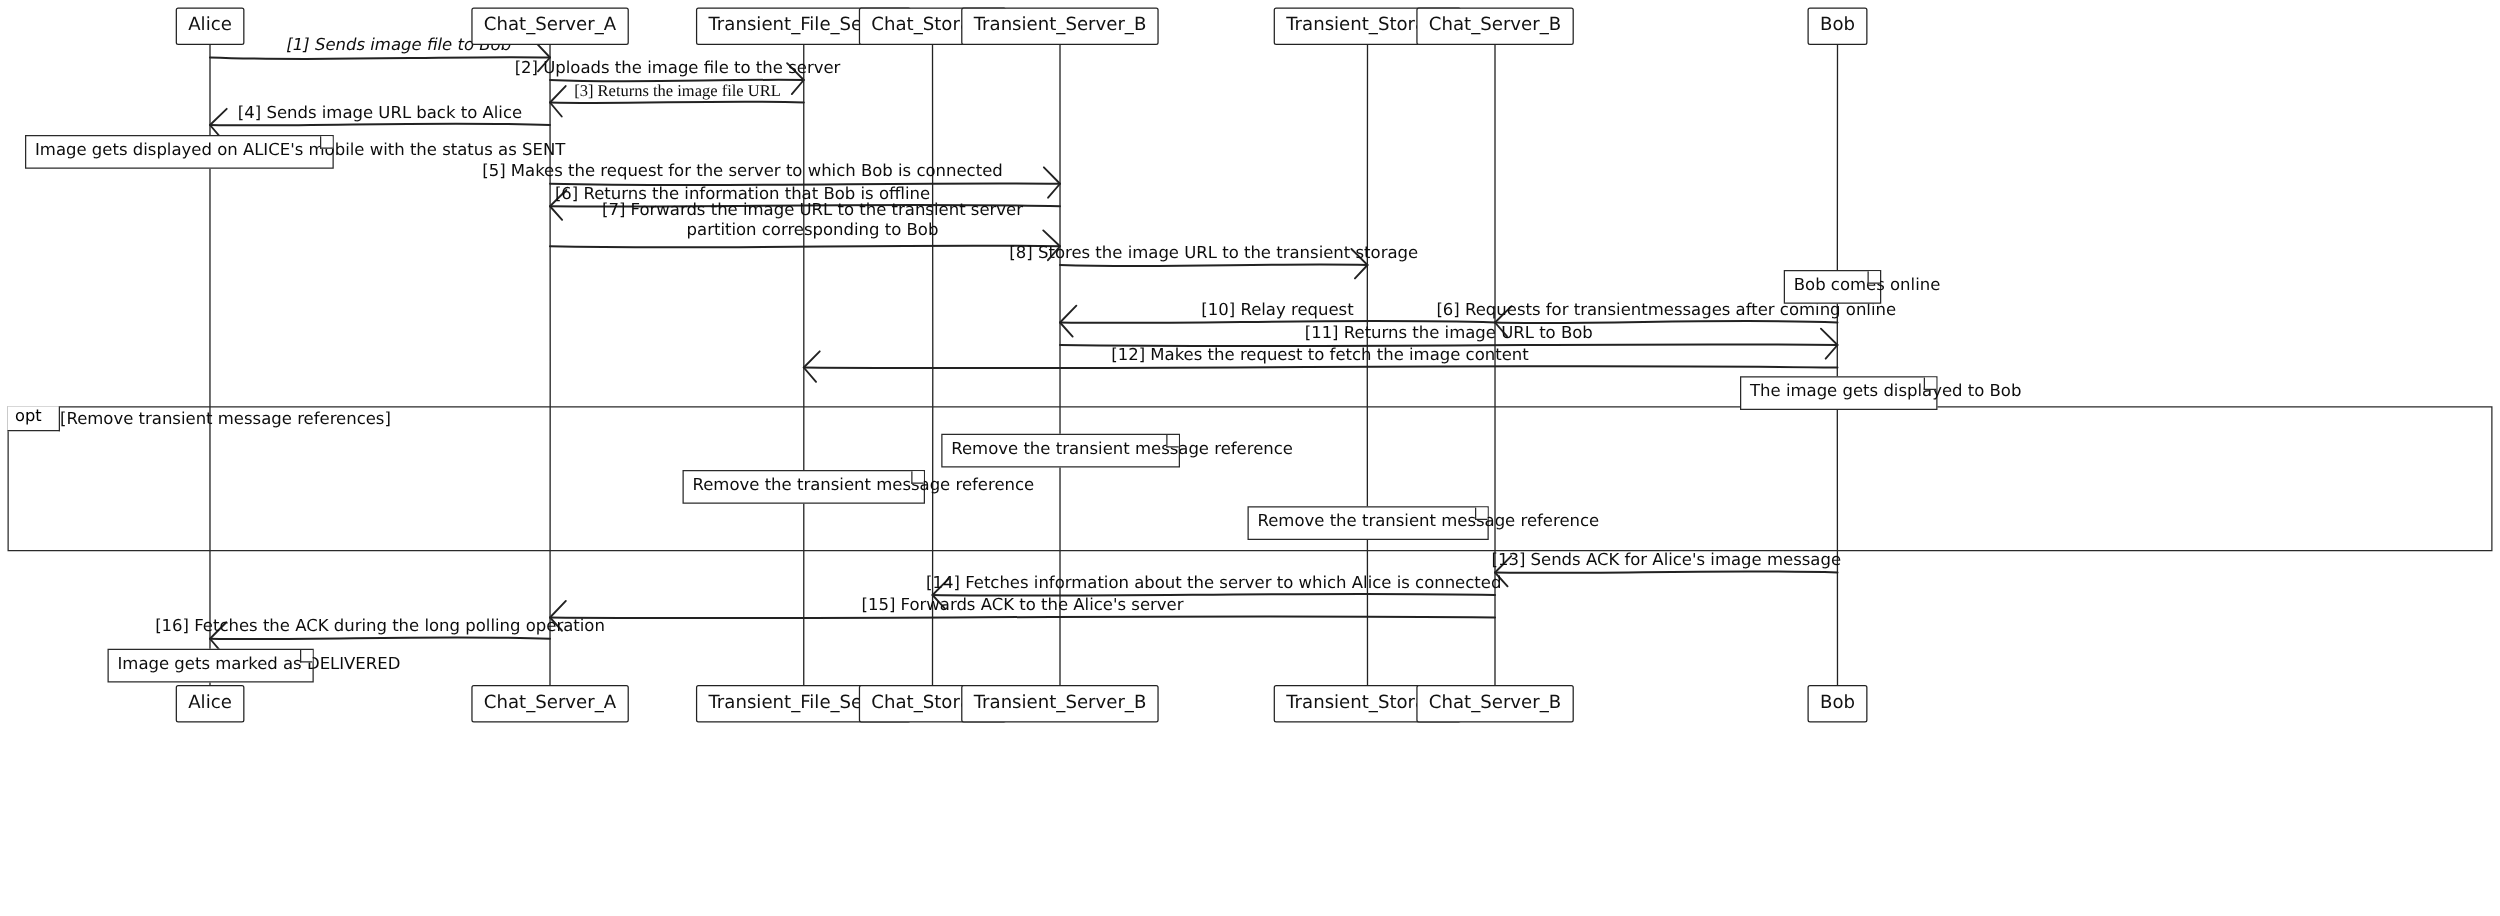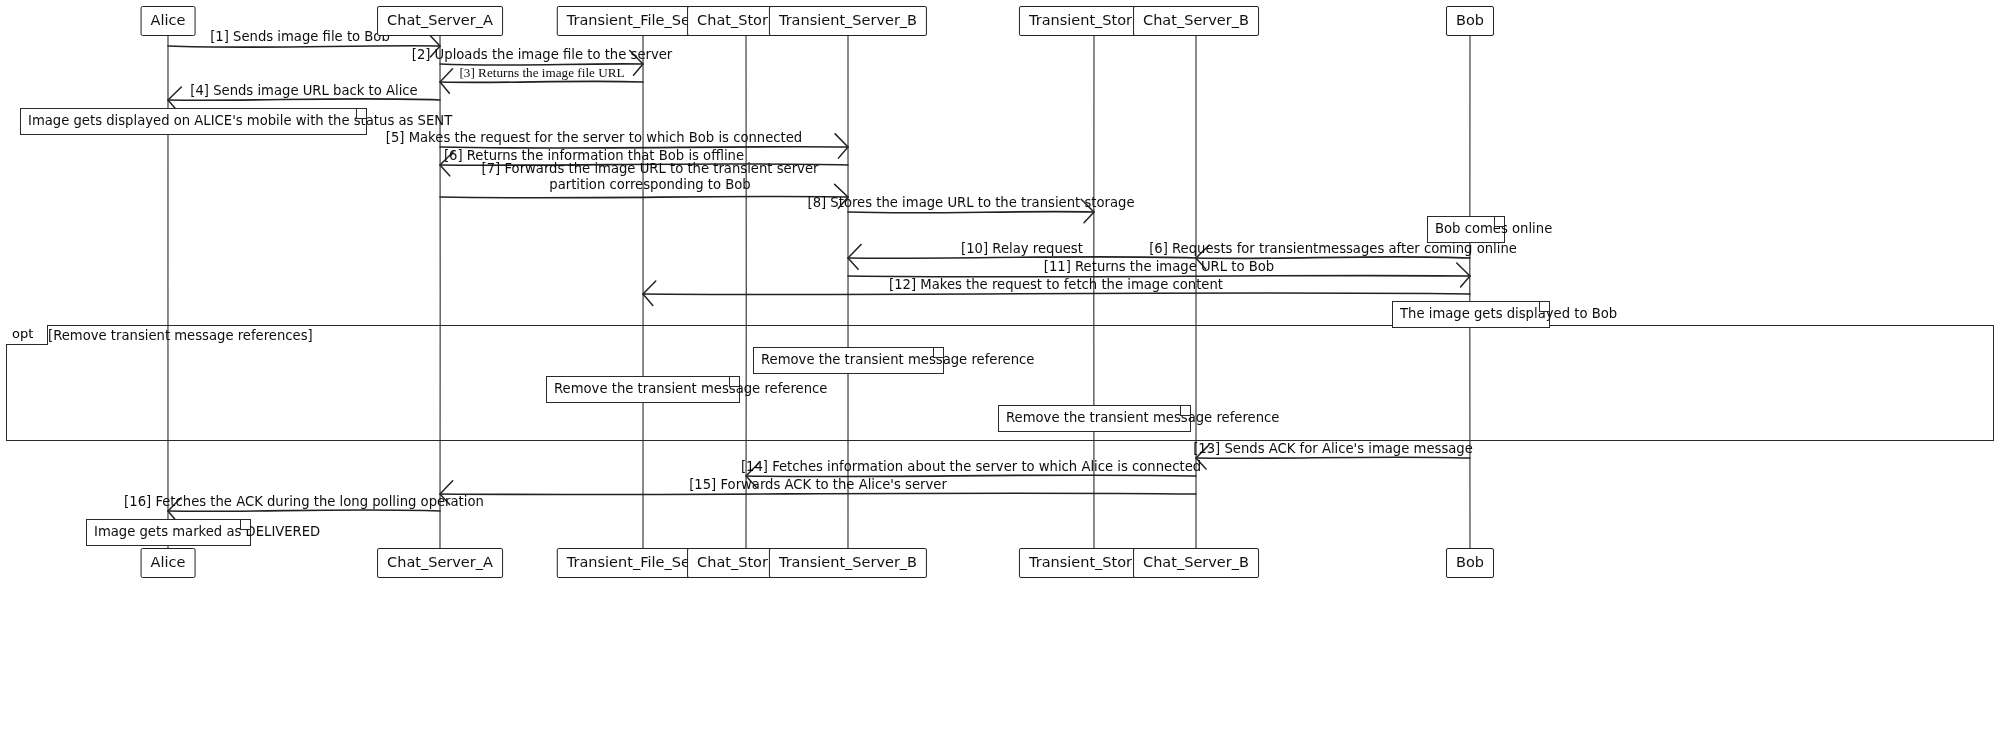--- a/index.html
+++ b/index.html
@@ -140,42 +140,42 @@
       <div class="participant" style="left: 168px; top: 6px;">Alice</div>
       <div class="participant" style="left: 440px; top: 6px;">Chat_Server_A</div>
       <div class="participant" style="left: 643px; top: 6px;">Transient_File_Server</div>
       <div class="participant" style="left: 746px; top: 6px;">Chat_Storage</div>
       <div class="participant" style="left: 848px; top: 6px;">Transient_Server_B</div>
       <div class="participant" style="left: 1094px; top: 6px;">Transient_Storage</div>
       <div class="participant" style="left: 1196px; top: 6px;">Chat_Server_B</div>
       <div class="participant" style="left: 1470px; top: 6px;">Bob</div>
     </div>
   <div id="messages-layer">
-      <div class="msg" style="left: 300px; top: 29px;">[1] Sends image file to Bob</div>
+      <div class="msg" style="left: 319px; top: 29px; font-style: italic;">[1] Sends image file to Bob</div>
       <div class="msg" style="left: 542px; top: 47px;">[2] Uploads the image file to the server</div>
       <div class="msg" style="left: 542px; top: 65px; font-family: Liberation Serif, serif;">[3] Returns the image file URL</div>
       <div class="msg" style="left: 304px; top: 83px;">[4] Sends image URL back to Alice</div>
       <div class="msg" style="left: 594px; top: 130px;">[5] Makes the request for the server to which Bob is connected</div>
       <div class="msg" style="left: 594px; top: 148px;">[6] Returns the information that Bob is offline</div>
       <div class="msg two-line" style="left: 650px; top: 161px;">
         <div>[7] Forwards the image URL to the transient server</div>
         <div>partition corresponding to Bob</div>
       </div>
       <div class="msg" style="left: 971px; top: 195px;">[8] Stores the image URL to the transient storage</div>
       <div class="msg" style="left: 1333px; top: 241px;">[6] Requests for transientmessages after coming online</div>
       <div class="msg" style="left: 1022px; top: 241px;">[10] Relay request</div>
       <div class="msg" style="left: 1159px; top: 259px;">[11] Returns the image URL to Bob</div>
       <div class="msg" style="left: 1056px; top: 277px;">[12] Makes the request to fetch the image content</div>
       <div class="msg" style="left: 1333px; top: 441px;">[13] Sends ACK for Alice's image message</div>
       <div class="msg" style="left: 971px; top: 459px;">[14] Fetches information about the server to which Alice is connected</div>
       <div class="msg" style="left: 818px; top: 477px;">[15] Forwards ACK to the Alice's server</div>
       <div class="msg" style="left: 304px; top: 494px;">[16] Fetches the ACK during the long polling operation</div>
     </div>
   <div id="notes-layer">
-      <div class="note" style="left: 20px; top: 108px; width: 347px;">Image gets displayed on ALICE's mobile with the status as SENT</div>
+      <div class="note" style="left: 20px; top: 108px; width: 247px;">Image gets displayed on ALICE's mobile with the status as SENT</div>
       <div class="note" style="left: 1427px; top: 216px; width: 78px;">Bob comes online</div>
       <div class="note" style="left: 1392px; top: 301px; width: 158px;">The image gets displayed to Bob</div>
       <div class="note" style="left: 753px; top: 347px; width: 191px;">Remove the transient message reference</div>
       <div class="note" style="left: 546px; top: 376px; width: 194px;">Remove the transient message reference</div>
       <div class="note" style="left: 998px; top: 405px; width: 193px;">Remove the transient message reference</div>
       <div class="note" style="left: 86px; top: 519px; width: 165px;">Image gets marked as DELIVERED</div>
     </div>
   <div id="fragments-layer">
       <div class="frame" style="left: 6px; top: 325px; width: 1988px; height: 116px;"></div>
       <div class="frame-tab" style="left: 6px; top: 325px;">opt</div>

